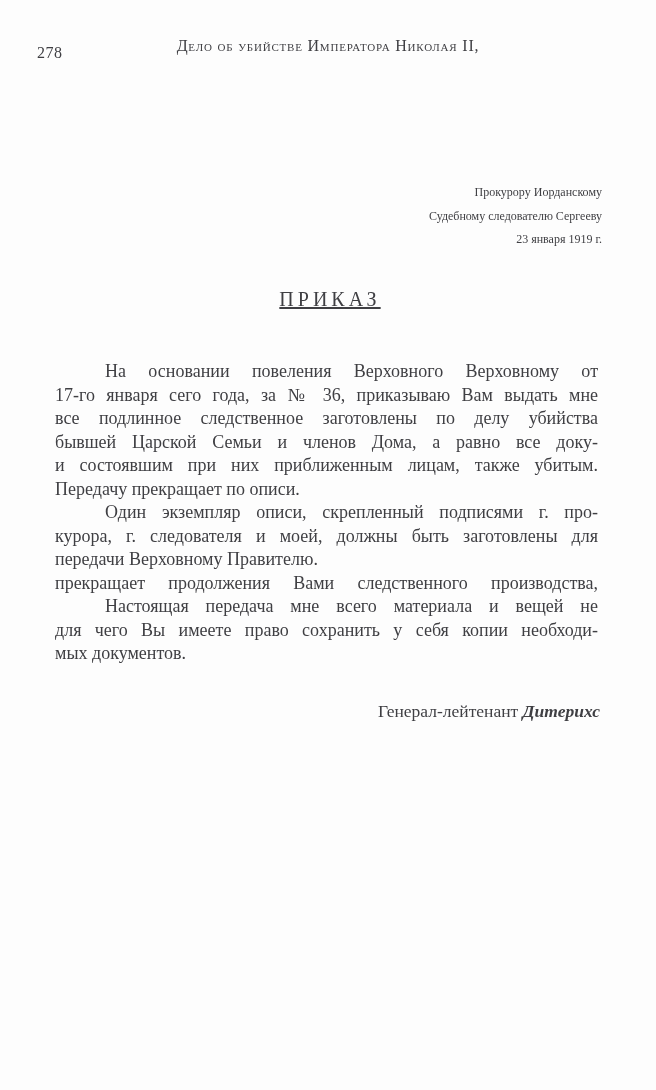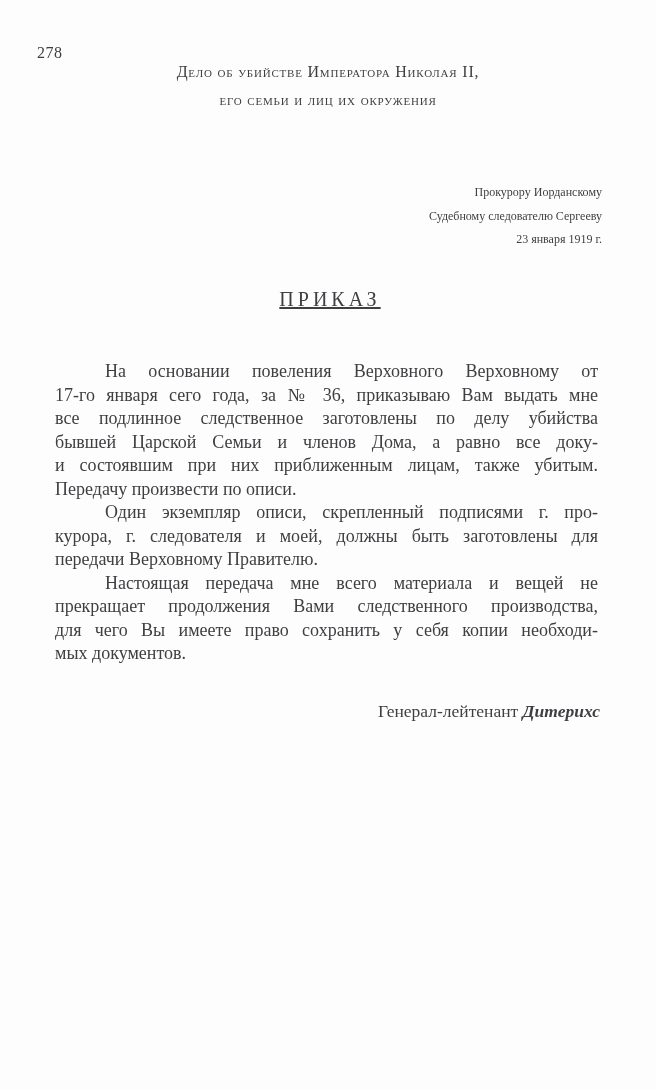--- a/index.html
+++ b/index.html
@@ -18,21 +18,21 @@
   
   .page-number {
     position: absolute;
     left: 37px;
     top: 44px;
     font-size: 16px;
     letter-spacing: 0.5px;
   }
   .running-title {
     position: absolute;
-    top: 58px;
+    top: 32px;
     left: 0;
     width: 100%;
     text-align: center;
     font-variant: small-caps;
     font-size: 16px;
     line-height: 28px;
     letter-spacing: 0.8px;
   }
 
   
@@ -89,43 +89,42 @@
 </style>
 </head>
 <body>
 
 <div class="page" style="background: rgb(253, 253, 253); color: rgb(63, 63, 67);">
 
   <span class="page-number">278</span>
 
   <div class="running-title">
     <div>Дело об убийстве Императора Николая II,</div>
-    <div>его семьи и лиц их окружения</div>
   </div>
 
   <div class="address">
     <div>Прокурору Иорданскому</div>
     <div>Судебному следователю Сергееву</div>
     <div>23 января 1919 г.</div>
   </div>
 
   <h1 class="doc-title">ПРИКАЗ</h1>
 
   <div class="letter-body">
       <div class="bline indent">На основании повеления Верховного Верховному от</div>
       <div class="bline">17-го января сего года, за № 36, приказываю Вам выдать мне</div>
       <div class="bline">все подлинное следственное заготовлены по делу убийства</div>
       <div class="bline">бывшей Царской Семьи и членов Дома, а равно все доку-</div>
       <div class="bline">и состоявшим при них приближенным лицам, также убитым.</div>
-      <div class="bline last">Передачу произвести по описи.</div>
+      <div class="bline last">Передачу прекращает по описи.</div>
       <div class="bline indent">Один экземпляр описи, скрепленный подписями г. про-</div>
       <div class="bline">курора, г. следователя и моей, должны быть заготовлены для</div>
       <div class="bline last">передачи Верховному Правителю.</div>
+      <div class="bline">прекращает продолжения Вами следственного производства,</div>
       <div class="bline indent">Настоящая передача мне всего материала и вещей не</div>
-      <div class="bline">прекращает продолжения Вами следственного производства,</div>
       <div class="bline">для чего Вы имеете право сохранить у себя копии необходи-</div>
       <div class="bline last">мых документов.</div>
     </div>
 
   <div class="signature">
     <span>Генерал-лейтенант</span>
     <span> </span>
     <span class="sig-name">Дитерихс</span>
   </div>
 

